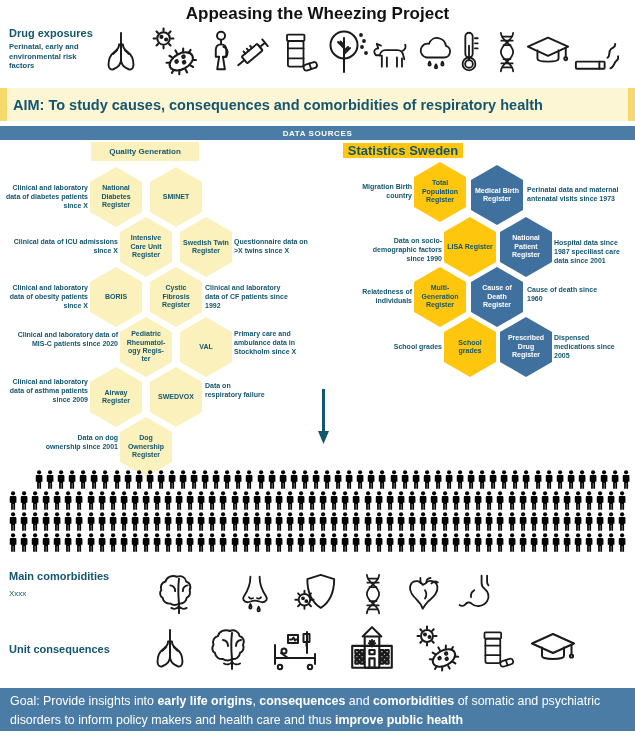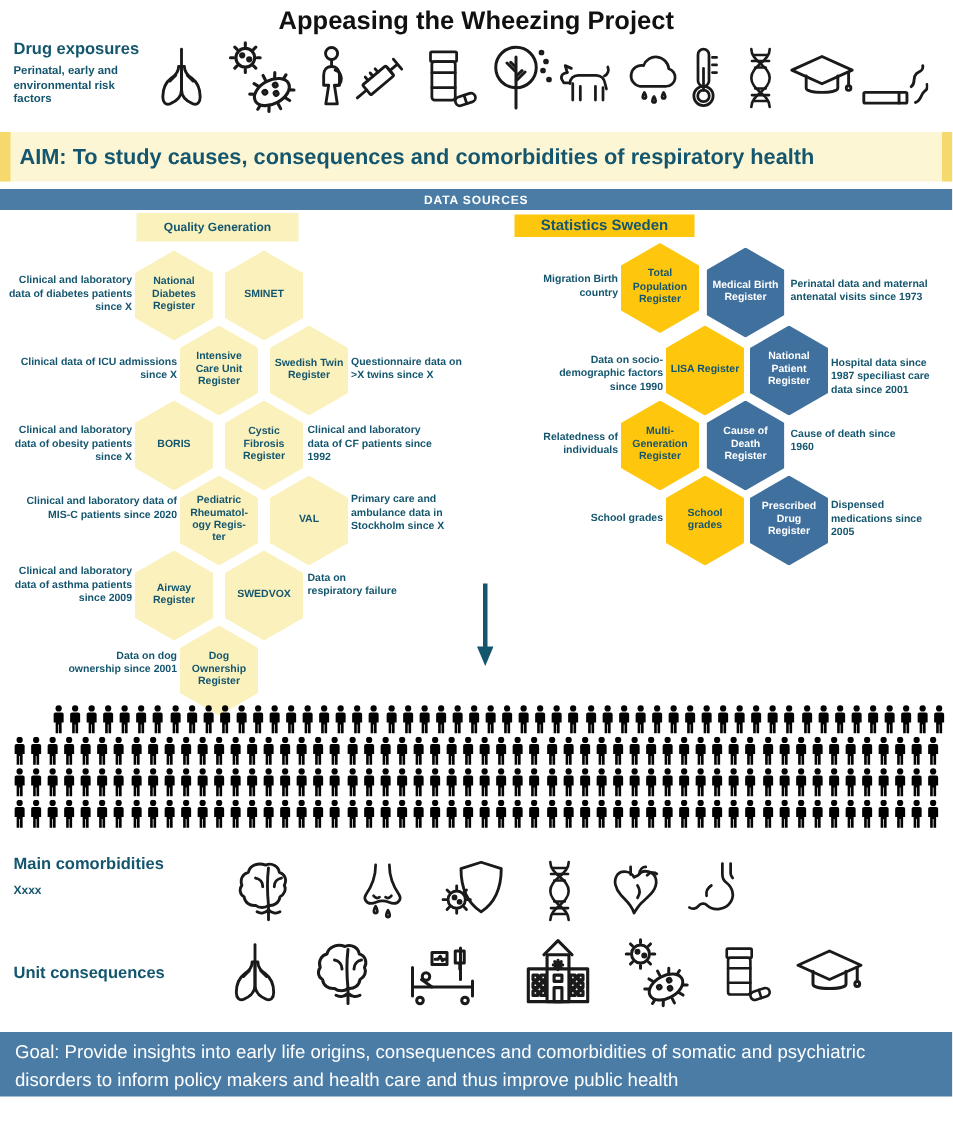--- a/index.html
+++ b/index.html
@@ -21,21 +21,21 @@
 
   .ds-bar{position:absolute;left:0;top:126px;width:635px;height:14px;background:var(--steel_blue);
           display:flex;align-items:center;justify-content:center;}
   .ds-bar span{font-size:8px;font-weight:bold;color:#fff;letter-spacing:.6px;}
 
   .hdr{position:absolute;display:flex;align-items:center;justify-content:center;
        font-weight:bold;text-align:center;}
   .hdr-quality{left:91px;top:142px;width:108px;height:19px;background:var(--pale_yellow);
                color:var(--teal);font-size:8px;}
   .hdr-scb{left:343px;top:143px;width:120px;height:15px;background:var(--bright_yellow);
-           color:var(--teal);font-size:10px;}
+           color:var(--teal);font-size:13px;}
   .hdr-board{left:468px;top:143px;width:164px;height:15px;background:var(--steel_blue);
              color:#fff;font-size:7.6px;}
 
   .hex{position:absolute;width:52px;height:60px;
        clip-path:polygon(50% 0,100% 25%,100% 75%,50% 100%,0 75%,0 25%);
        display:flex;align-items:center;justify-content:center;text-align:center;}
   .hex span{font-size:7px;font-weight:bold;line-height:1.2;padding:0 3px;}
   .hex.pale{background:var(--pale_yellow);color:var(--teal);}
   .hex.yellow{background:var(--bright_yellow);color:var(--teal);}
   .hex.blue{background:var(--hex_blue);color:#fff;}
@@ -52,25 +52,25 @@
   .down-arrow{position:absolute;left:318px;top:388px;width:11px;height:57px;}
 
   .pop-caption{position:absolute;left:0;top:449px;width:100%;text-align:center;
                font-size:13px;font-weight:bold;color:#111;}
   #pop-strip{position:absolute;left:0;top:470px;width:635px;}
   .pop-row{position:absolute;display:flex;gap:.9px;height:20px;}
   .pop-person{width:10.2px;height:20px;flex:0 0 auto;}
   .pop-person svg{display:block;width:100%;height:100%;}
 
   .sec-h{position:absolute;left:9px;font-size:11px;font-weight:bold;color:var(--teal);}
-  .sec-note{position:absolute;left:9px;font-size:8px;font-weight:bold;color:var(--teal);}
+  .sec-note{position:absolute;left:9px;font-size:8px;font-weight:normal;color:var(--teal);}
 
   .goal-bar{position:absolute;left:0;top:688px;width:635px;height:43px;background:var(--steel_blue);
             color:#fff;font-size:12.4px;line-height:1.55;padding:4px 10px;}
-  .goal-bar b{font-weight:normal;}
+  .goal-bar b{font-weight:bold;}
 </style>
 </head>
 <body>
 
 <div id="stage" data-name="infographic-poster">
 
   <div class="title" data-name="page-title">Appeasing the Wheezing Project</div>
 
   <div class="exposures" data-name="main-exposures-block">
     <div class="h" data-name="main-exposures-heading">Drug exposures</div>

